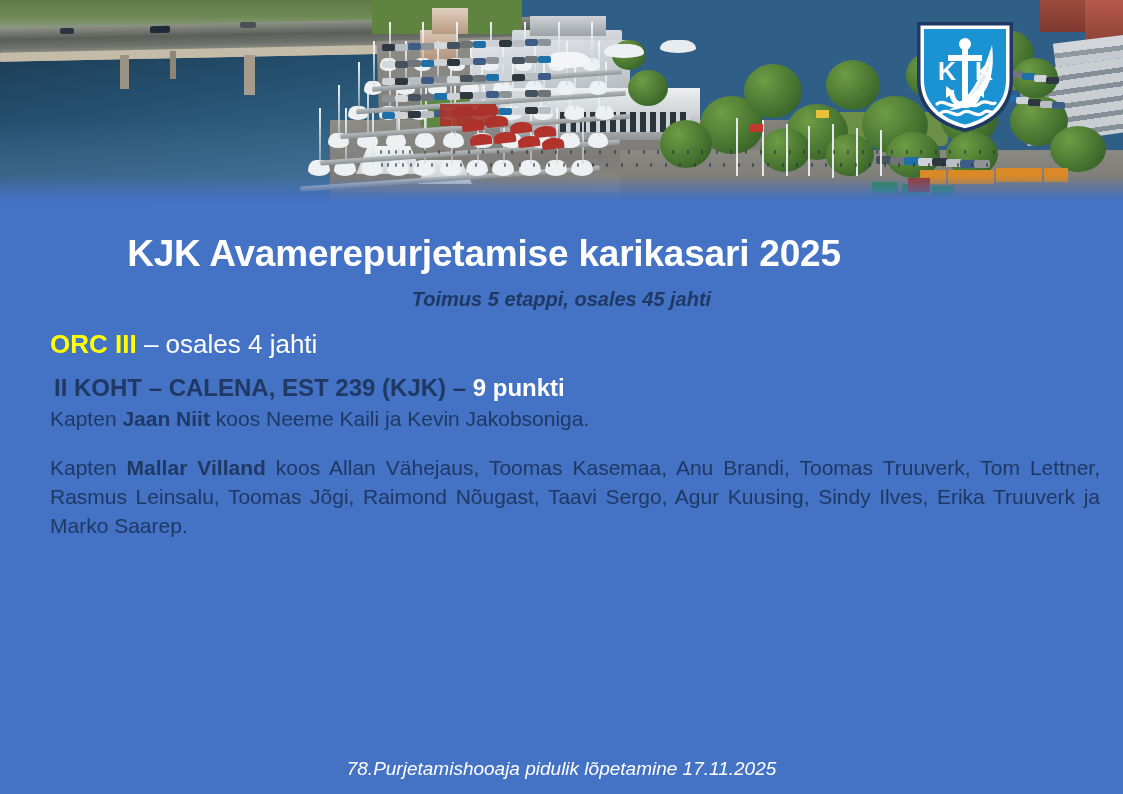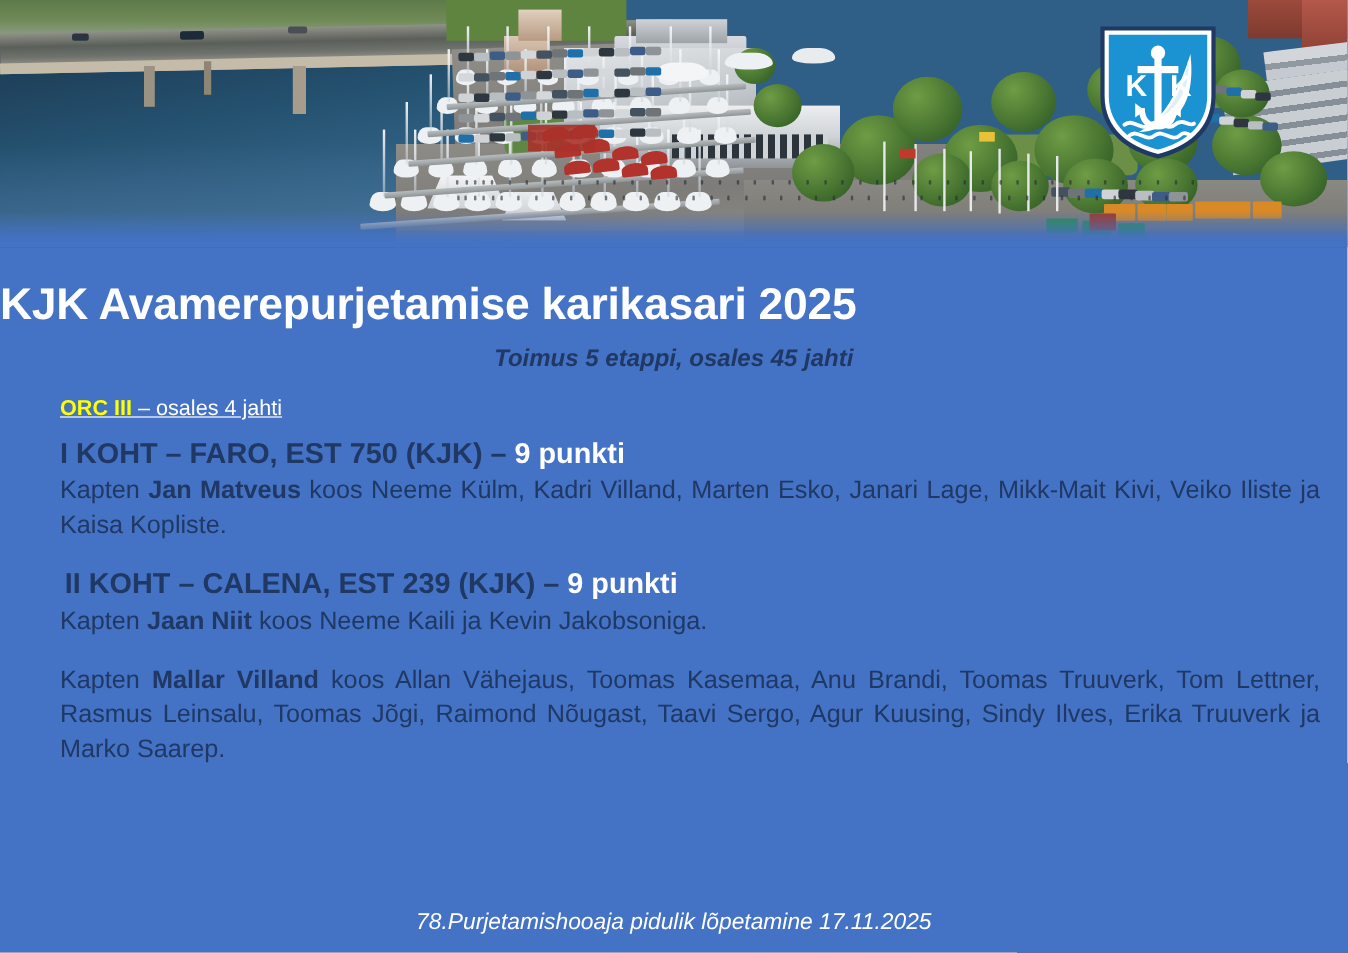--- a/index.html
+++ b/index.html
@@ -221,21 +221,21 @@
     width: 104px;
     height: 118px;
     z-index: 20;
   }
 
   
   #title {
     position: absolute;
     left: 0; top: 233px;
     width: 968px;
-    text-align: left;
+    text-align: center;
     font-size: 37px;
     font-weight: bold;
     color: #ffffff;
     letter-spacing: -0.2px;
   }
   #subtitle {
     position: absolute;
     left: 0; top: 288px;
     width: 1123px;
     text-align: center;
@@ -245,25 +245,24 @@
     color: #1F3864;
   }
 
   #body {
     position: absolute;
     left: 50px;
     top: 330px;
     width: 1050px;
   }
   .classline {
-    font-size: 18px;
+    font-size: 26px;
     color: #ffffff;
     margin: 0 0 14px 0;
     line-height: 1.15;
-    text-decoration: underline;
   }
   .classline .cls {
     color: #FFFF00;
     font-weight: bold;
   }
   .result {
     margin: 0 0 2px 0;
     font-size: 24px;
     font-weight: bold;
     color: #1F3864;
@@ -701,28 +700,20 @@
 
   <div id="title">KJK Avamerepurjetamise karikasari 2025</div>
   <div id="subtitle">Toimus 5 etappi, osales 45 jahti</div>
 
   <div id="body">
 
     <p class="classline">
       <span class="cls">ORC III</span><span> – osales 4 jahti</span>
     </p>
 
-    <div class="blk1">
-      <p class="result">
-        <span>I KOHT – FARO, EST 750 (KJK) – </span><span class="pts">9 punkti</span>
-      </p>
-      <p class="crew">
-        <span>Kapten </span><span class="cap">Jan Matveus</span><span> koos Neeme Külm, Kadri Villand, Marten Esko, Janari Lage, Mikk-Mait Kivi, Veiko Iliste ja Kaisa Kopliste.</span>
-      </p>
-    </div>
 
     <div class="blk2">
       <p class="result">
         <span>II KOHT – CALENA, EST 239 (KJK) – </span><span class="pts">9 punkti</span>
       </p>
       <p class="crew">
         <span>Kapten </span><span class="cap">Jaan Niit</span><span> koos Neeme Kaili ja Kevin Jakobsoniga.</span>
       </p>
     </div>
 

